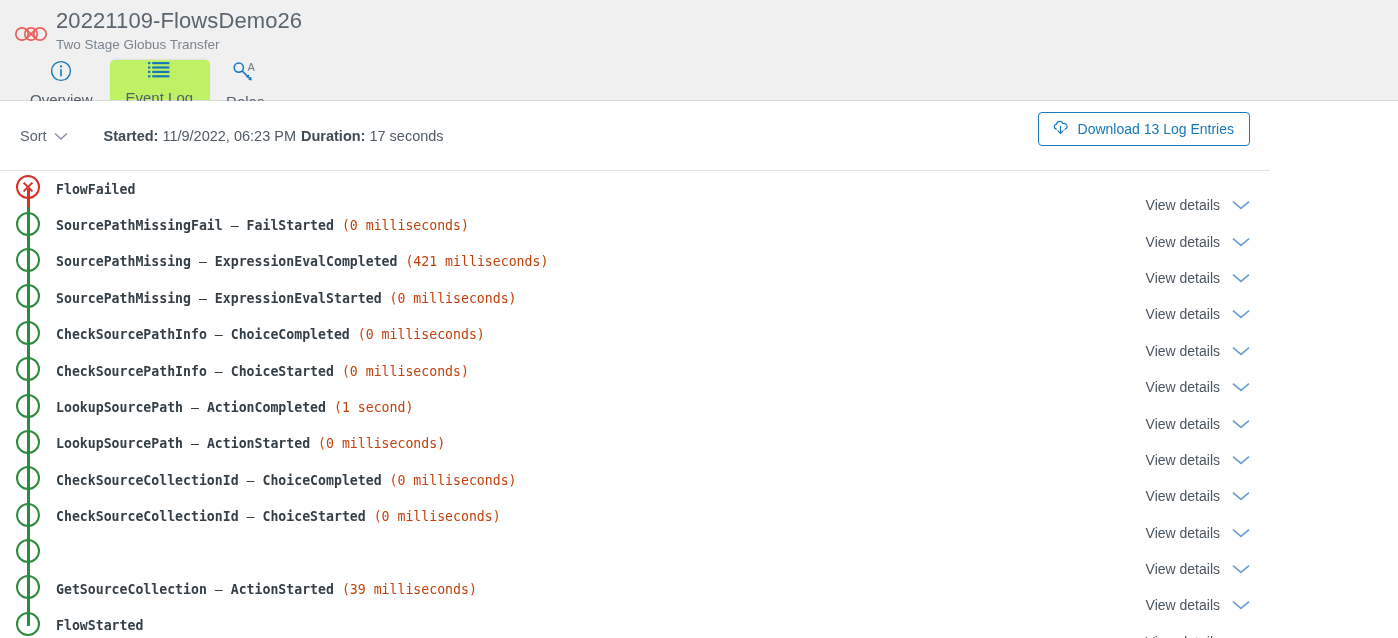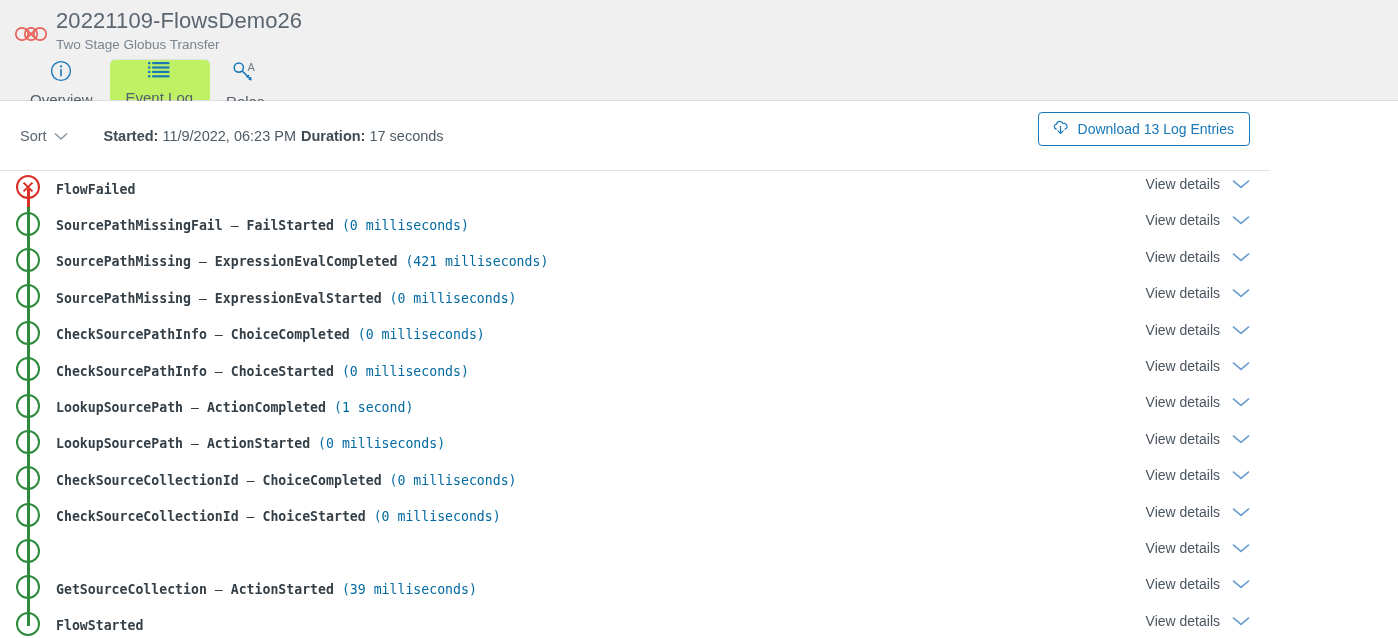--- a/index.html
+++ b/index.html
@@ -158,27 +158,28 @@
   .log-label {
     font-family: "DejaVu Sans Mono", "Liberation Mono", monospace;
     font-size: 13.2px;
     color: #3d4850;
     letter-spacing: 0px;
     white-space: nowrap;
   }
   .log-label .step { font-weight: bold; color: #333e46; }
   .log-label .dash { color: #333e46; }
   .log-label .evt { font-weight: bold; color: #333e46; }
-  .log-label .dur { color: #0369a1; font-weight: normal; }
+  .log-label .dur { color: #c2410c; font-weight: normal; }
   .view-details {
     position: absolute;
     right: 20px;
-    top: 5px;
+    top: 16px;
     height: 36.4px;
     display: flex;
+    align-items: center;
     gap: 12px;
     font-size: 14px;
     color: #4a5560;
     cursor: pointer;
     white-space: nowrap;
   }
 </style>
 </head>
 <body>
 

